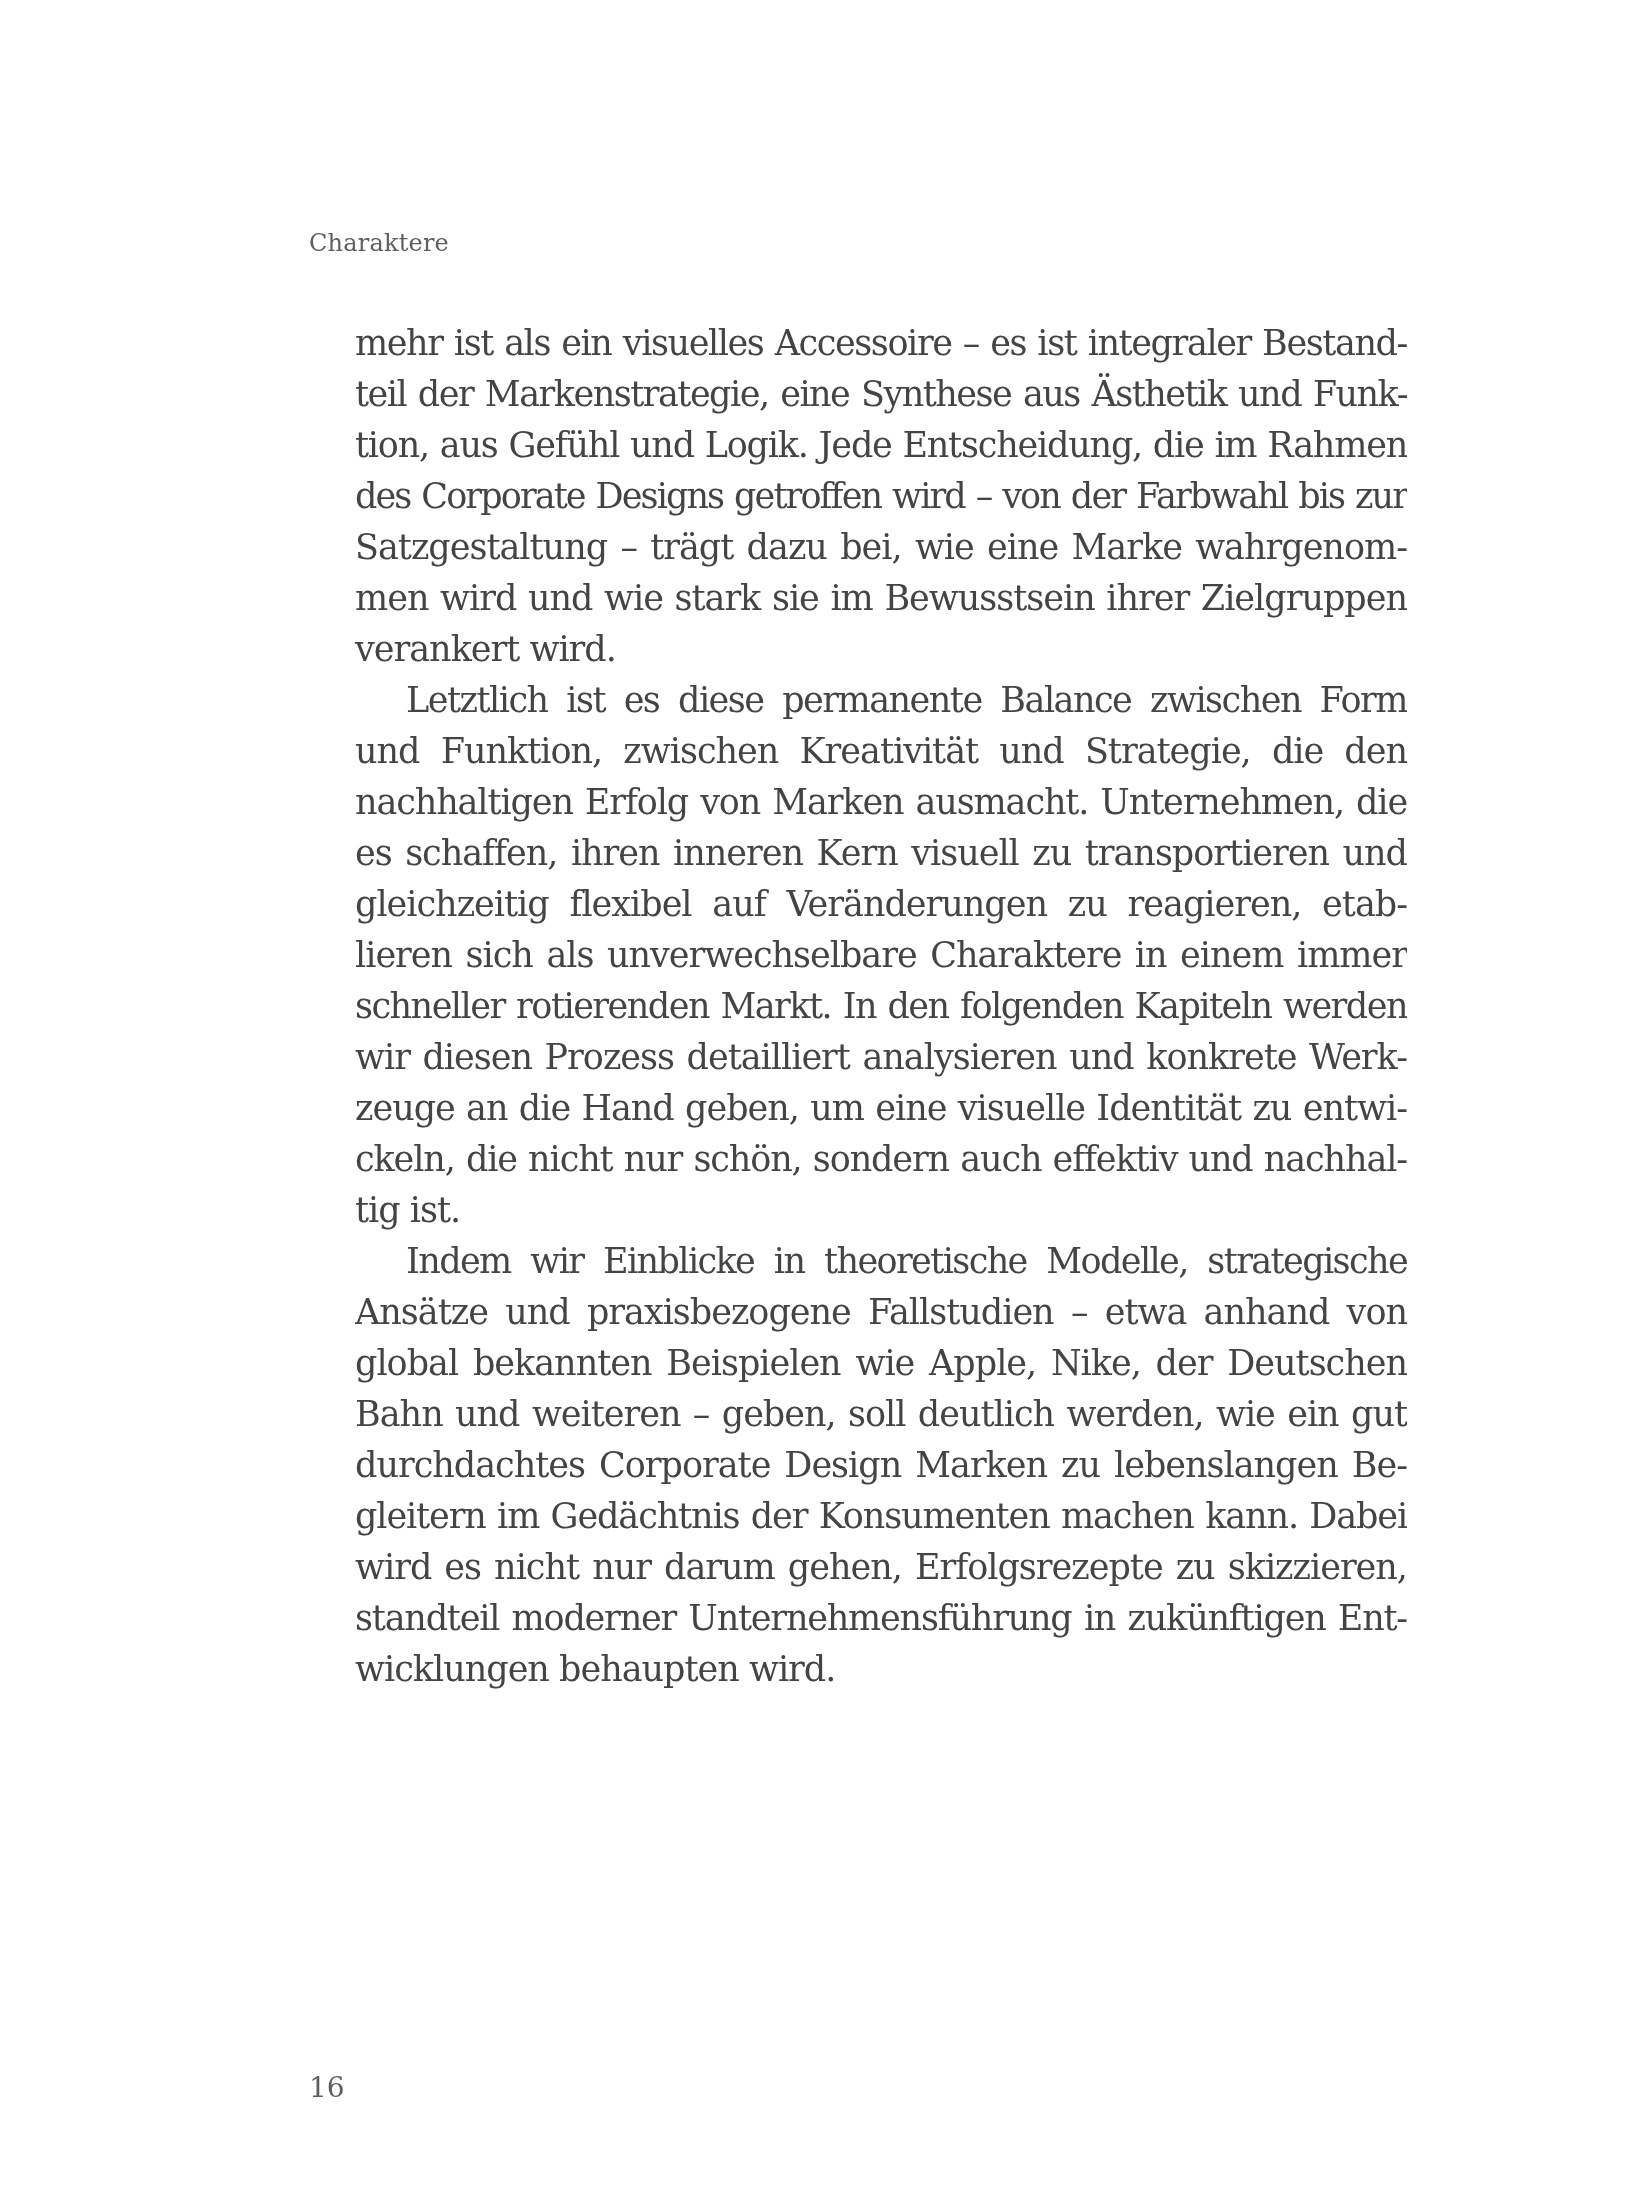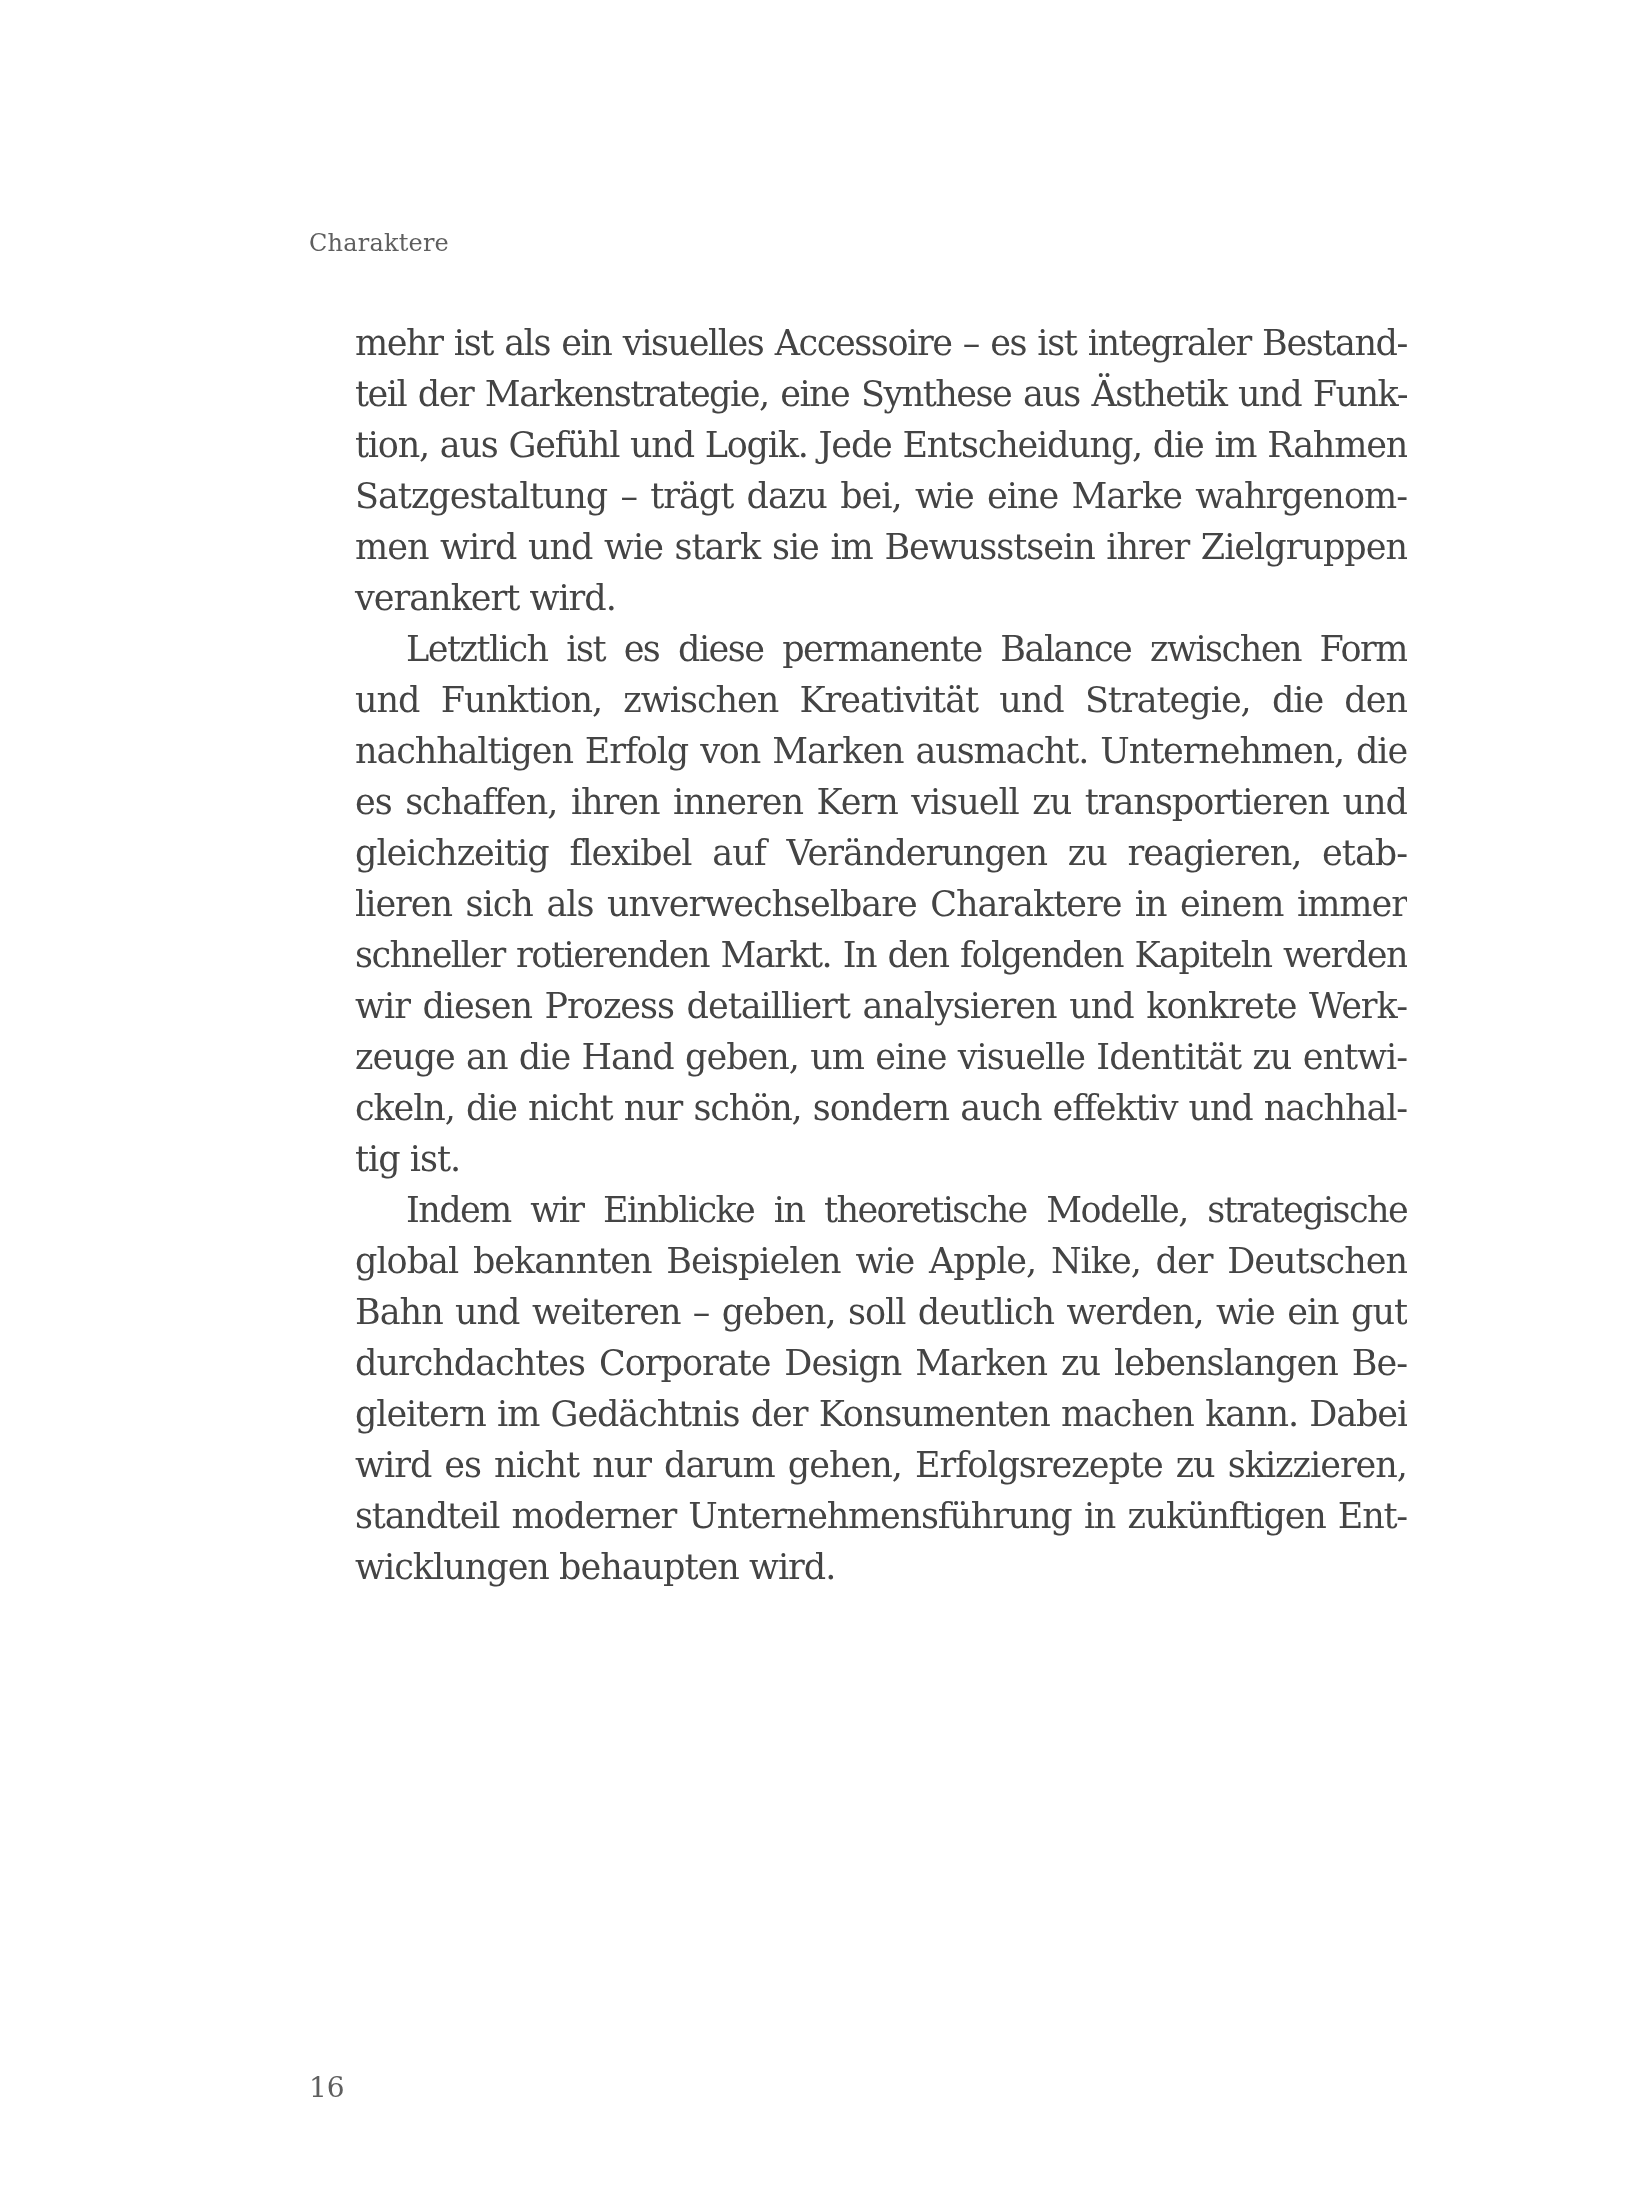--- a/index.html
+++ b/index.html
@@ -73,20 +73,21 @@
 
 <div class="page" style="background: rgb(255, 255, 255);">
   <div class="running-head" style="color: rgb(95, 95, 95);">Charaktere</div>
 
   <div class="text-block" style="color: rgb(68, 68, 68);">
 
     <div class="paragraph">
       <span class="line" style="display: block; text-align: justify; text-align-last: justify; letter-spacing: -1.4px; white-space: normal; overflow: hidden;">mehr ist als ein visuelles Accessoire – es ist integraler Bestand-</span>
       <span class="line" style="display: block; text-align: justify; text-align-last: justify; letter-spacing: -1.5px; white-space: normal; overflow: hidden;">teil der Markenstrategie, eine Synthese aus Ästhetik und Funk-</span>
       <span class="line" style="display: block; text-align: justify; text-align-last: justify; letter-spacing: -1.2px; white-space: normal; overflow: hidden;">tion, aus Gefühl und Logik. Jede Entscheidung, die im Rahmen</span>
+      <span class="line" style="display: block; text-align: justify; text-align-last: justify; letter-spacing: -1.9px; white-space: normal; overflow: hidden;">des Corporate Designs getroffen wird – von der Farbwahl bis zur</span>
       <span class="line" style="display: block; text-align: justify; text-align-last: justify; white-space: normal; overflow: hidden;">Satzgestaltung – trägt dazu bei, wie eine Marke wahrgenom-</span>
       <span class="line" style="display: block; text-align: justify; text-align-last: justify; white-space: normal; overflow: hidden;">men wird und wie stark sie im Bewusstsein ihrer Zielgruppen</span>
       <span class="line last" style="display: block; text-align: left; text-align-last: left;">verankert wird.</span>
     </div>
 
     <div class="paragraph">
       <span class="line indent" style="display: block; text-align: justify; text-align-last: justify; letter-spacing: -1.5px; white-space: normal; overflow: hidden;">Letztlich ist es diese permanente Balance zwischen Form</span>
       <span class="line" style="display: block; text-align: justify; text-align-last: justify; white-space: normal; overflow: hidden;">und Funktion, zwischen Kreativität und Strategie, die den</span>
       <span class="line" style="display: block; text-align: justify; text-align-last: justify; letter-spacing: -1.1px; white-space: normal; overflow: hidden;">nachhaltigen Erfolg von Marken ausmacht. Unternehmen, die</span>
       <span class="line" style="display: block; text-align: justify; text-align-last: justify; white-space: normal; overflow: hidden;">es schaffen, ihren inneren Kern visuell zu transportieren und</span>
@@ -94,20 +95,21 @@
       <span class="line" style="display: block; text-align: justify; text-align-last: justify; white-space: normal; overflow: hidden;">lieren sich als unverwechselbare Charaktere in einem immer</span>
       <span class="line" style="display: block; text-align: justify; text-align-last: justify; letter-spacing: -1.5px; white-space: normal; overflow: hidden;">schneller rotierenden Markt. In den folgenden Kapiteln werden</span>
       <span class="line" style="display: block; text-align: justify; text-align-last: justify; white-space: normal; overflow: hidden;">wir diesen Prozess detailliert analysieren und konkrete Werk-</span>
       <span class="line" style="display: block; text-align: justify; text-align-last: justify; white-space: normal; overflow: hidden;">zeuge an die Hand geben, um eine visuelle Identität zu entwi-</span>
       <span class="line" style="display: block; text-align: justify; text-align-last: justify; letter-spacing: -1.1px; white-space: normal; overflow: hidden;">ckeln, die nicht nur schön, sondern auch effektiv und nachhal-</span>
       <span class="line last" style="display: block; text-align: left; text-align-last: left;">tig ist.</span>
     </div>
 
     <div class="paragraph">
       <span class="line indent" style="display: block; text-align: justify; text-align-last: justify; letter-spacing: -1.6px; white-space: normal; overflow: hidden;">Indem wir Einblicke in theoretische Modelle, strategische</span>
+      <span class="line" style="display: block; text-align: justify; text-align-last: justify; white-space: normal; overflow: hidden;">Ansätze und praxisbezogene Fallstudien – etwa anhand von</span>
       <span class="line" style="display: block; text-align: justify; text-align-last: justify; white-space: normal; overflow: hidden;">global bekannten Beispielen wie Apple, Nike, der Deutschen</span>
       <span class="line" style="display: block; text-align: justify; text-align-last: justify; white-space: normal; overflow: hidden;">Bahn und weiteren – geben, soll deutlich werden, wie ein gut</span>
       <span class="line" style="display: block; text-align: justify; text-align-last: justify; white-space: normal; overflow: hidden;">durchdachtes Corporate Design Marken zu lebenslangen Be-</span>
       <span class="line" style="display: block; text-align: justify; text-align-last: justify; letter-spacing: -1.1px; white-space: normal; overflow: hidden;">gleitern im Gedächtnis der Konsumenten machen kann. Dabei</span>
       <span class="line" style="display: block; text-align: justify; text-align-last: justify; white-space: normal; overflow: hidden;">wird es nicht nur darum gehen, Erfolgsrezepte zu skizzieren,</span>
       <span class="line" style="display: block; text-align: justify; text-align-last: justify; letter-spacing: -1.2px; white-space: normal; overflow: hidden;">standteil moderner Unternehmensführung in zukünftigen Ent-</span>
       <span class="line last" style="display: block; text-align: left; text-align-last: left;">wicklungen behaupten wird.</span>
     </div>
   </div>
 

